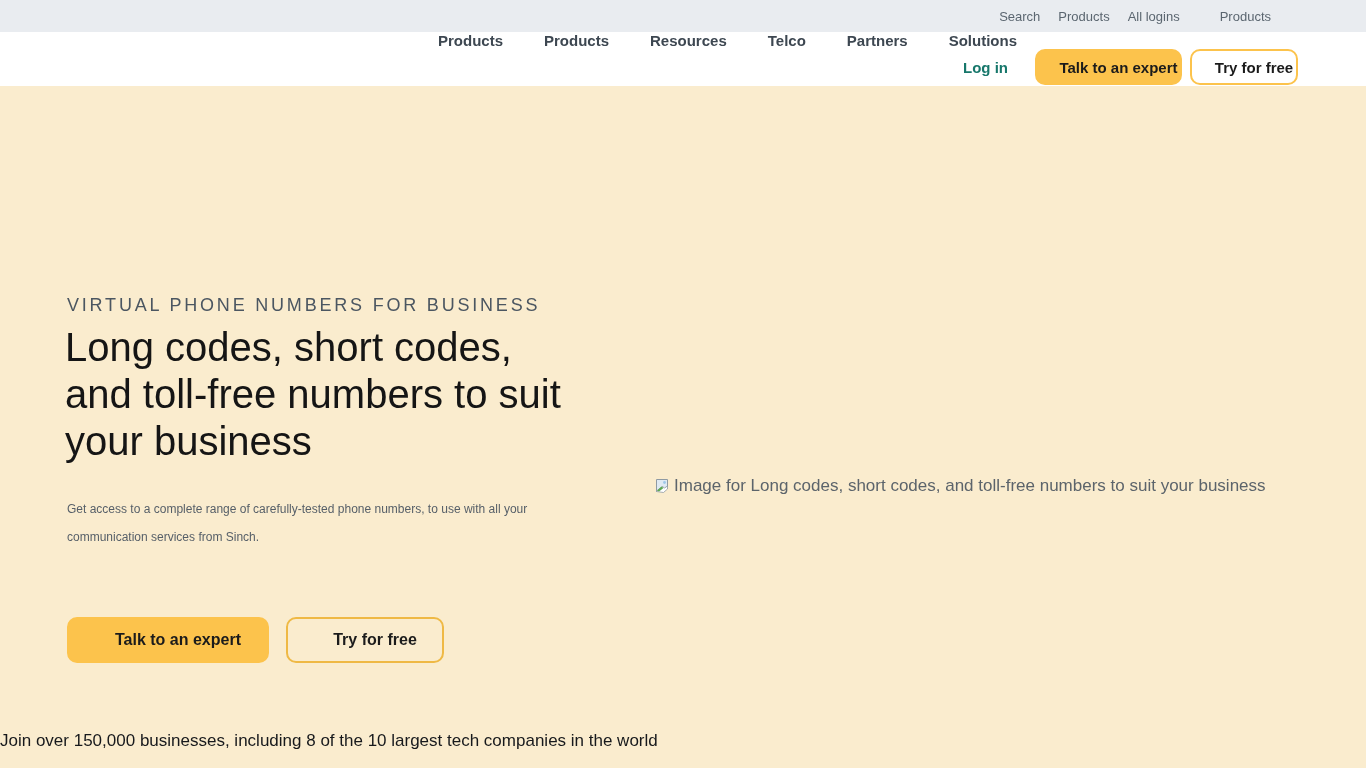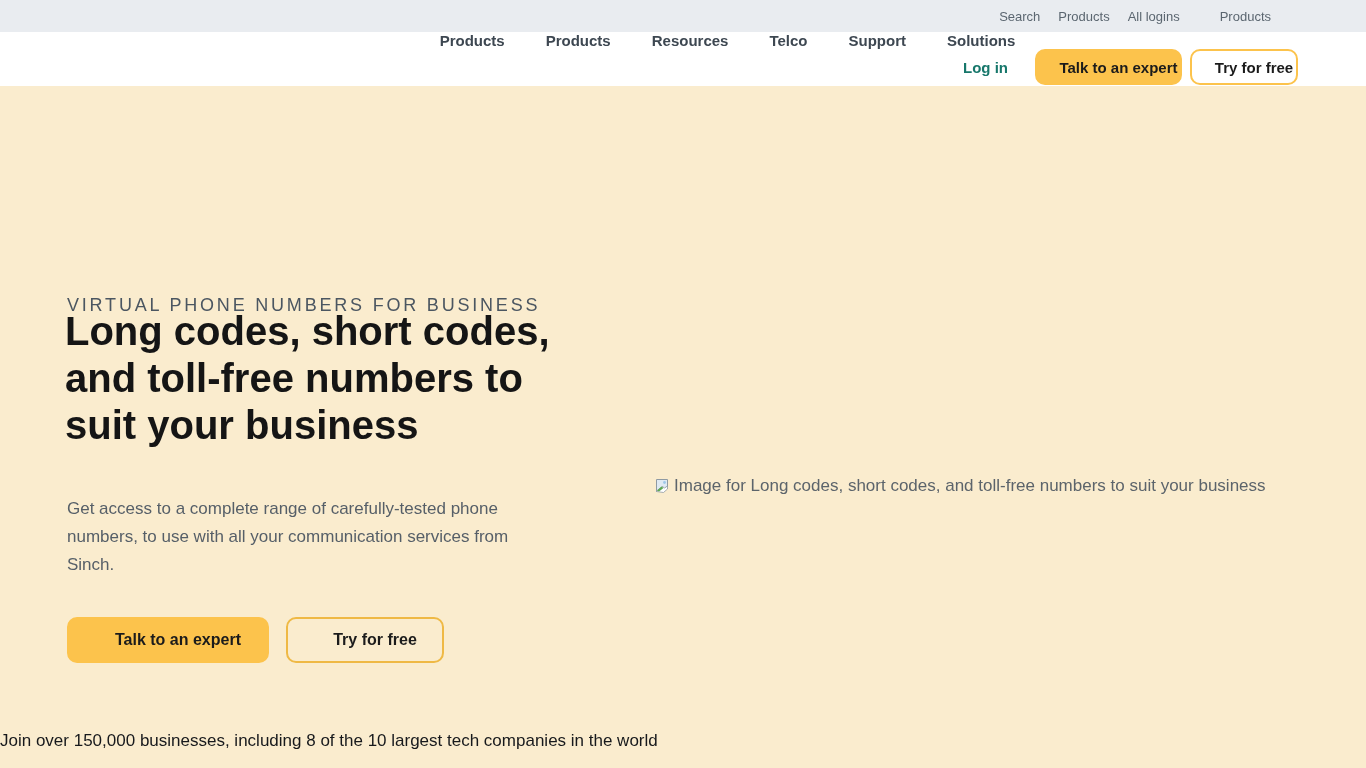--- a/index.html
+++ b/index.html
@@ -57,26 +57,26 @@
   
   .hero{
     position:relative;
     height:682px;background:var(--cream);
   }
   .eyebrow{
     position:absolute;left:67px;top:209px;
     font-size:18px;font-weight:400;letter-spacing:2.8px;color:#4b5661;
   }
   .hero h1{
-    position:absolute;left:65px;top:222px;width:520px;
-    font-size:40px;line-height:47px;font-weight:700;color:#151515;
+    position:absolute;left:65px;top:238px;width:520px;
+    font-size:40px;line-height:47px;font-weight:400;color:#151515;
   }
   .hero-paragraph{
     position:absolute;left:67px;top:409px;width:482px;
-    font-size:17px;line-height:28px;color:var(--gray-text);
+    font-size:12px;line-height:28px;color:var(--gray-text);
   }
   .hero-buttons{position:absolute;left:67px;top:531px;display:flex;gap:17px;}
   .btn-hero{height:46px;font-size:16px;}
   .btn-talk-hero{width:202px;}
   .btn-try-hero{width:158px;background:transparent;border:2px solid #efb945;}
 
   
   .broken-image{
     position:absolute;left:655px;top:390px;
     display:flex;align-items:flex-start;
@@ -101,21 +101,21 @@
     <a>All logins</a>
     <a class="lang">Products</a>
   </header>
 
   <nav class="navbar">
     <div class="nav-links">
       <a>Products</a>
       <a>Products</a>
       <a>Resources</a>
       <a>Telco</a>
-      <a>Support</a>
+      <a>Partners</a>
       <a>Solutions</a>
     </div>
     <div class="nav-actions">
       <a class="login-link">Log in</a>
       <button class="btn btn-nav btn-fill btn-talk-nav">Talk to an expert</button>
       <button class="btn btn-nav btn-outline btn-try-nav">Try for free</button>
     </div>
   </nav>
 
   <main class="hero">

